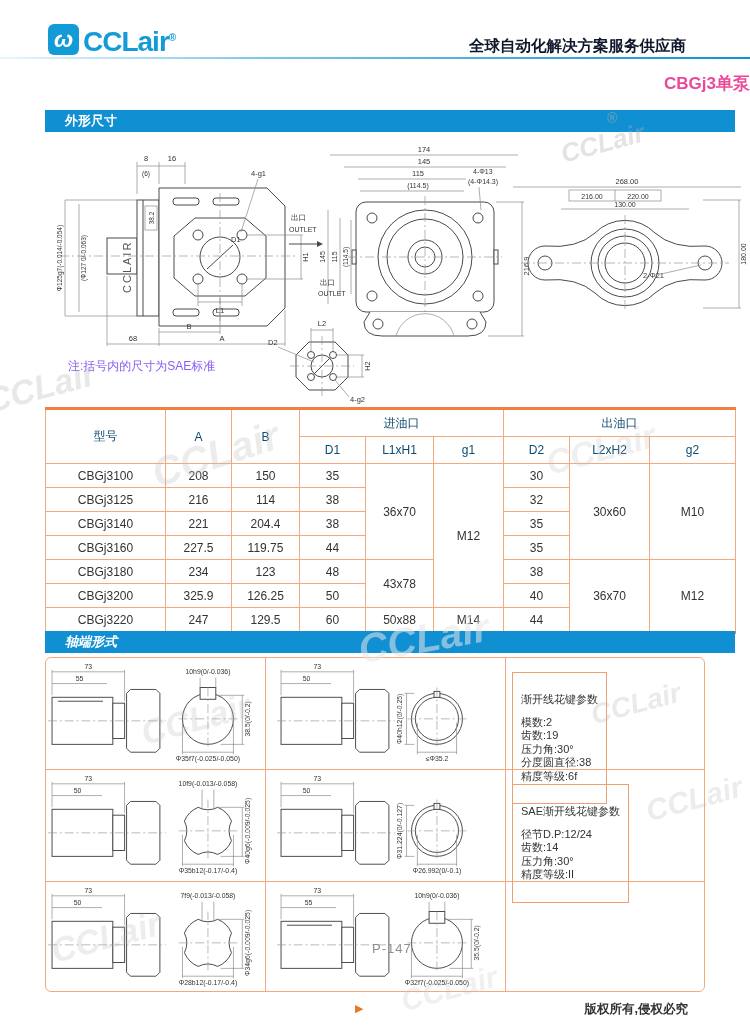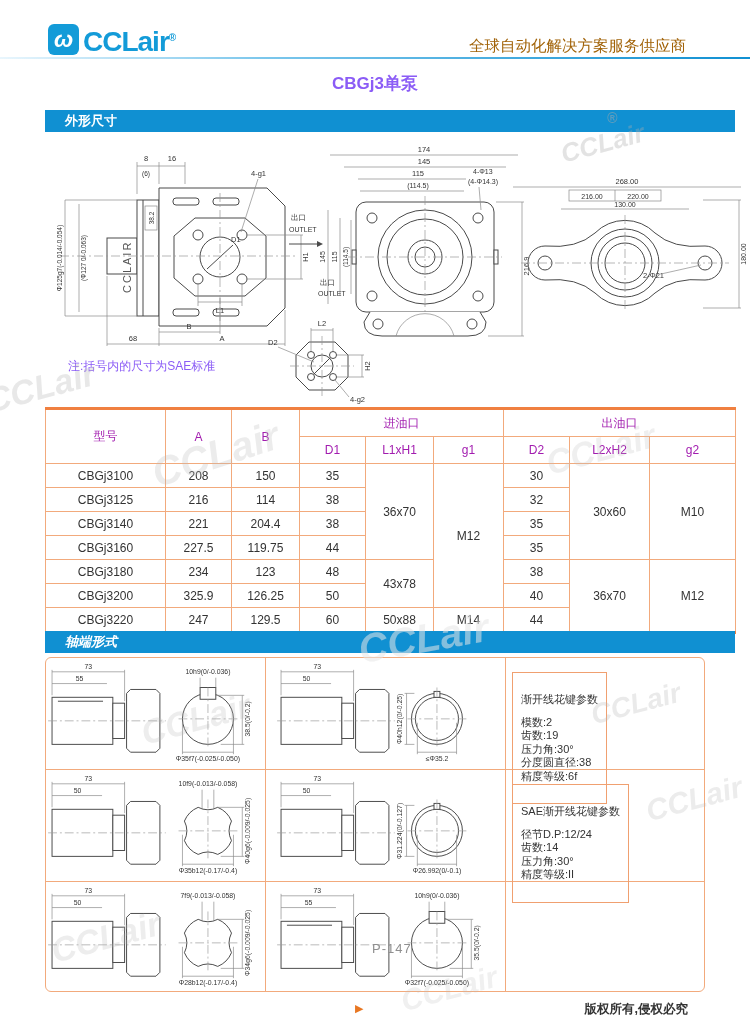--- a/index.html
+++ b/index.html
@@ -5,43 +5,43 @@
   html,body{margin:0;padding:0;background:#fff;}
   #page{position:relative;width:750px;height:1035px;background:#fff;overflow:hidden;
         font-family:"Liberation Sans",sans-serif;color:#222;}
   
   .logo{position:absolute;left:48px;top:21px;display:flex;align-items:flex-start;}
   .logo-mark{width:31px;height:31px;background:#139bd8;border-radius:6px;color:#fff;
              display:flex;align-items:center;justify-content:center;font-size:23px;font-weight:bold;
              font-style:italic;margin-top:3px;}
   .logo-text{font-size:28px;font-weight:bold;color:#139bd8;letter-spacing:-1px;margin-left:4px;line-height:34px;}
   .logo-reg{font-size:10px;color:#139bd8;vertical-align:super;font-weight:bold;}
-  .tagline{position:absolute;right:64px;top:36px;font-size:15.5px;font-weight:normal;color:#a16207;}
+  .tagline{position:absolute;right:64px;top:36px;font-size:15.5px;font-weight:bold;color:#0f172a;}
   .header-line{position:absolute;left:0;top:57px;width:750px;height:2px;
                background:linear-gradient(to right,#e9f6fd,#7cc7ec 35%,#1090d2);}
-  .page-title{position:absolute;left:0;right:0;top:72px;text-align:center;font-size:17px;font-weight:bold;color:#8b5cf6;}
+  .page-title{position:absolute;left:0;right:0;top:72px;text-align:right;font-size:17px;font-weight:bold;color:#ec4899;}
   .section-bar{position:absolute;left:45px;width:690px;height:22px;background:#1090d2;color:#fff;
                font-size:13px;font-weight:bold;line-height:22px;padding-left:20px;box-sizing:border-box;}
   #bar-outline{top:110px;} #bar-shaft{top:631px;font-style:italic;}
   .note{position:absolute;left:68px;top:358px;font-size:12px;color:#8b5cf6;}
   
   svg{overflow:visible;}
   svg text{font-family:"Liberation Sans",sans-serif;font-size:8px;fill:#333;}
   .ln{stroke:#4a4a4a;stroke-width:1;fill:none;}
   .lnf{stroke:#4a4a4a;stroke-width:1;fill:#fff;}
   .thin{stroke:#8a8a8a;stroke-width:0.7;fill:none;}
   .cl{stroke:#9a9a9a;stroke-width:0.7;fill:none;stroke-dasharray:9 3 2 3;}
   .t7{font-size:7px;} .t75{font-size:7.5px;} .t65{font-size:6.5px;}
   .brand{font-size:11px;letter-spacing:2px;fill:#555;}
   .drw{position:absolute;}
   
   .spec-table{position:absolute;left:45px;top:407px;width:690px;border-collapse:collapse;
               font-size:12px;color:#333;text-align:center;table-layout:fixed;}
   .spec-table td{border:1px solid #f2aa7c;height:23px;padding:0;}
-  .spec-table tr.hrow td{height:26px;color:#a21caf;}
+  .spec-table tr.hrow td{height:26px;color:#0c4a6e;}
   .spec-table{border-top:3px solid #f08040;border-bottom:3px solid #f08040;}
   
   .shaft-grid{position:absolute;left:45px;top:657px;width:660px;height:335px;box-sizing:border-box;
               border:1px solid #f2aa7c;border-radius:6px;display:grid;
               grid-template-columns:220px 240px 198px;grid-template-rows:112px 112px 109px;}
   .sg-cell{border-right:1px solid #f2aa7c;border-bottom:1px solid #f2aa7c;padding:4px 0 0 2px;box-sizing:border-box;}
   .sg-cell.lastcol{border-right:none;} .sg-cell.lastrow{border-bottom:none;}
   .pbox{margin:10px 0 0 4px;border:1px solid #f0a070;padding:20px 8px;font-size:11px;color:#333;display:inline-block;}
   .pbox .pbox-title{margin-bottom:9px;}
   .pbox div{line-height:13.5px;}

